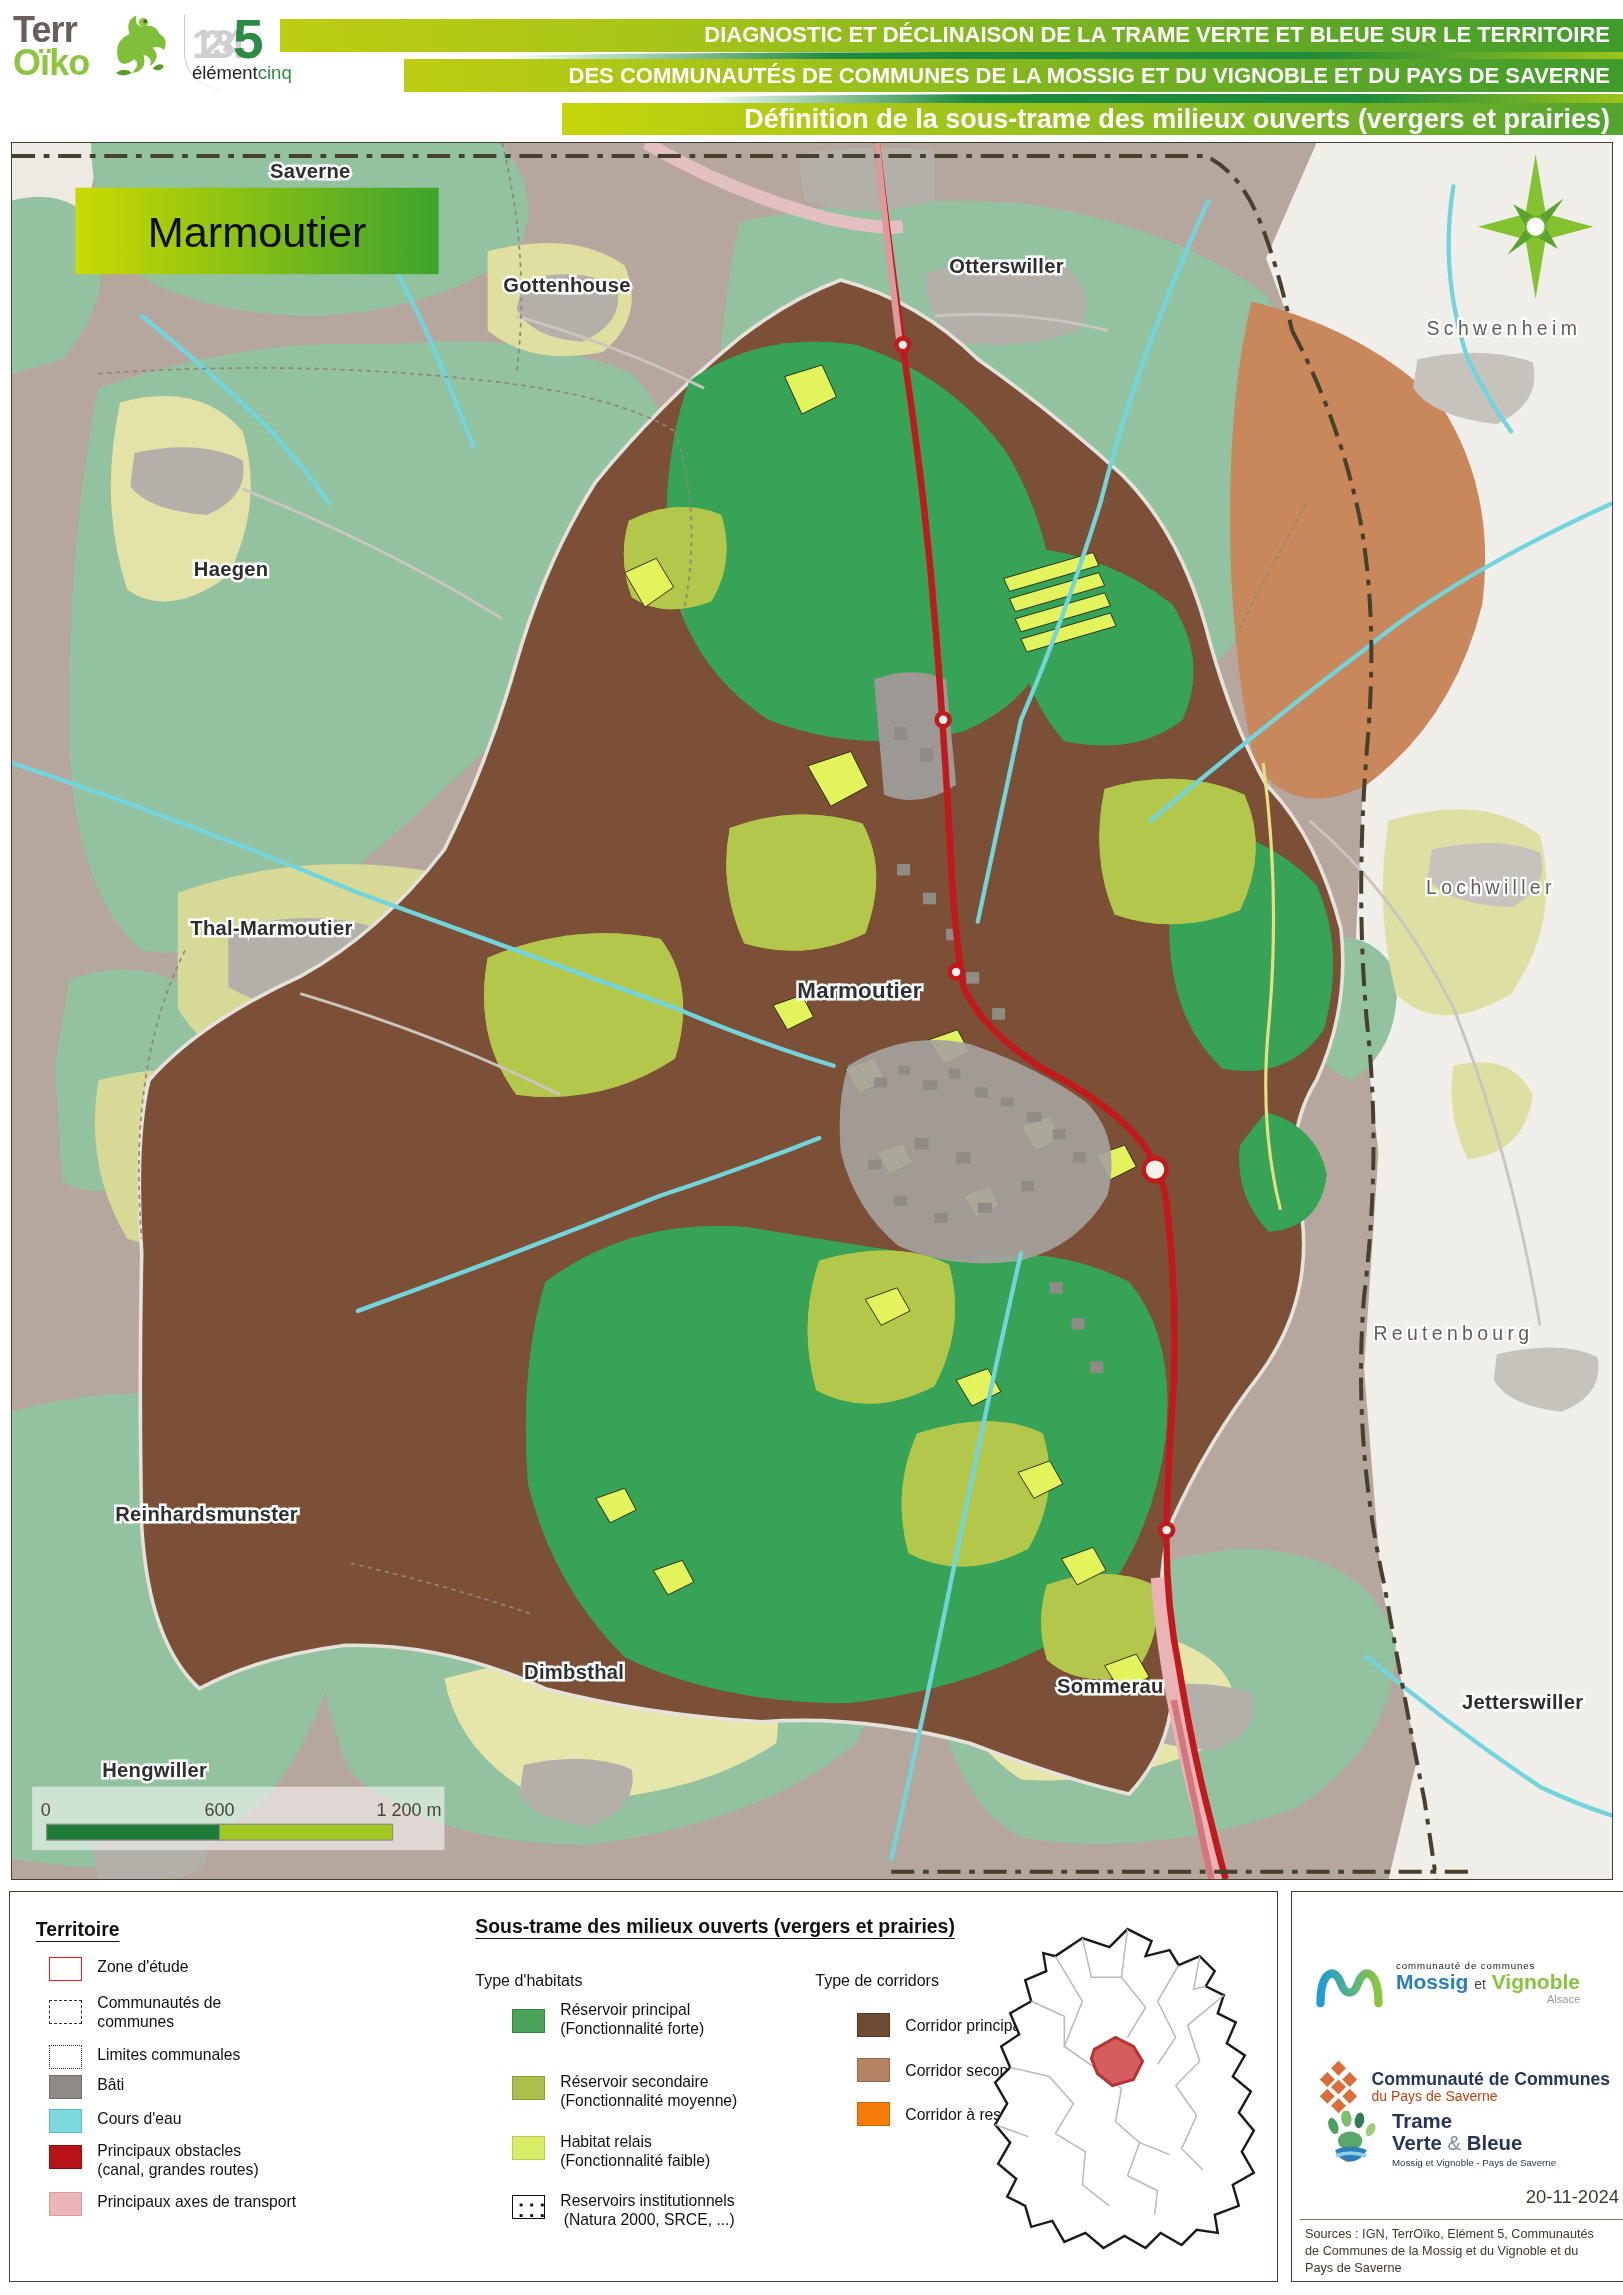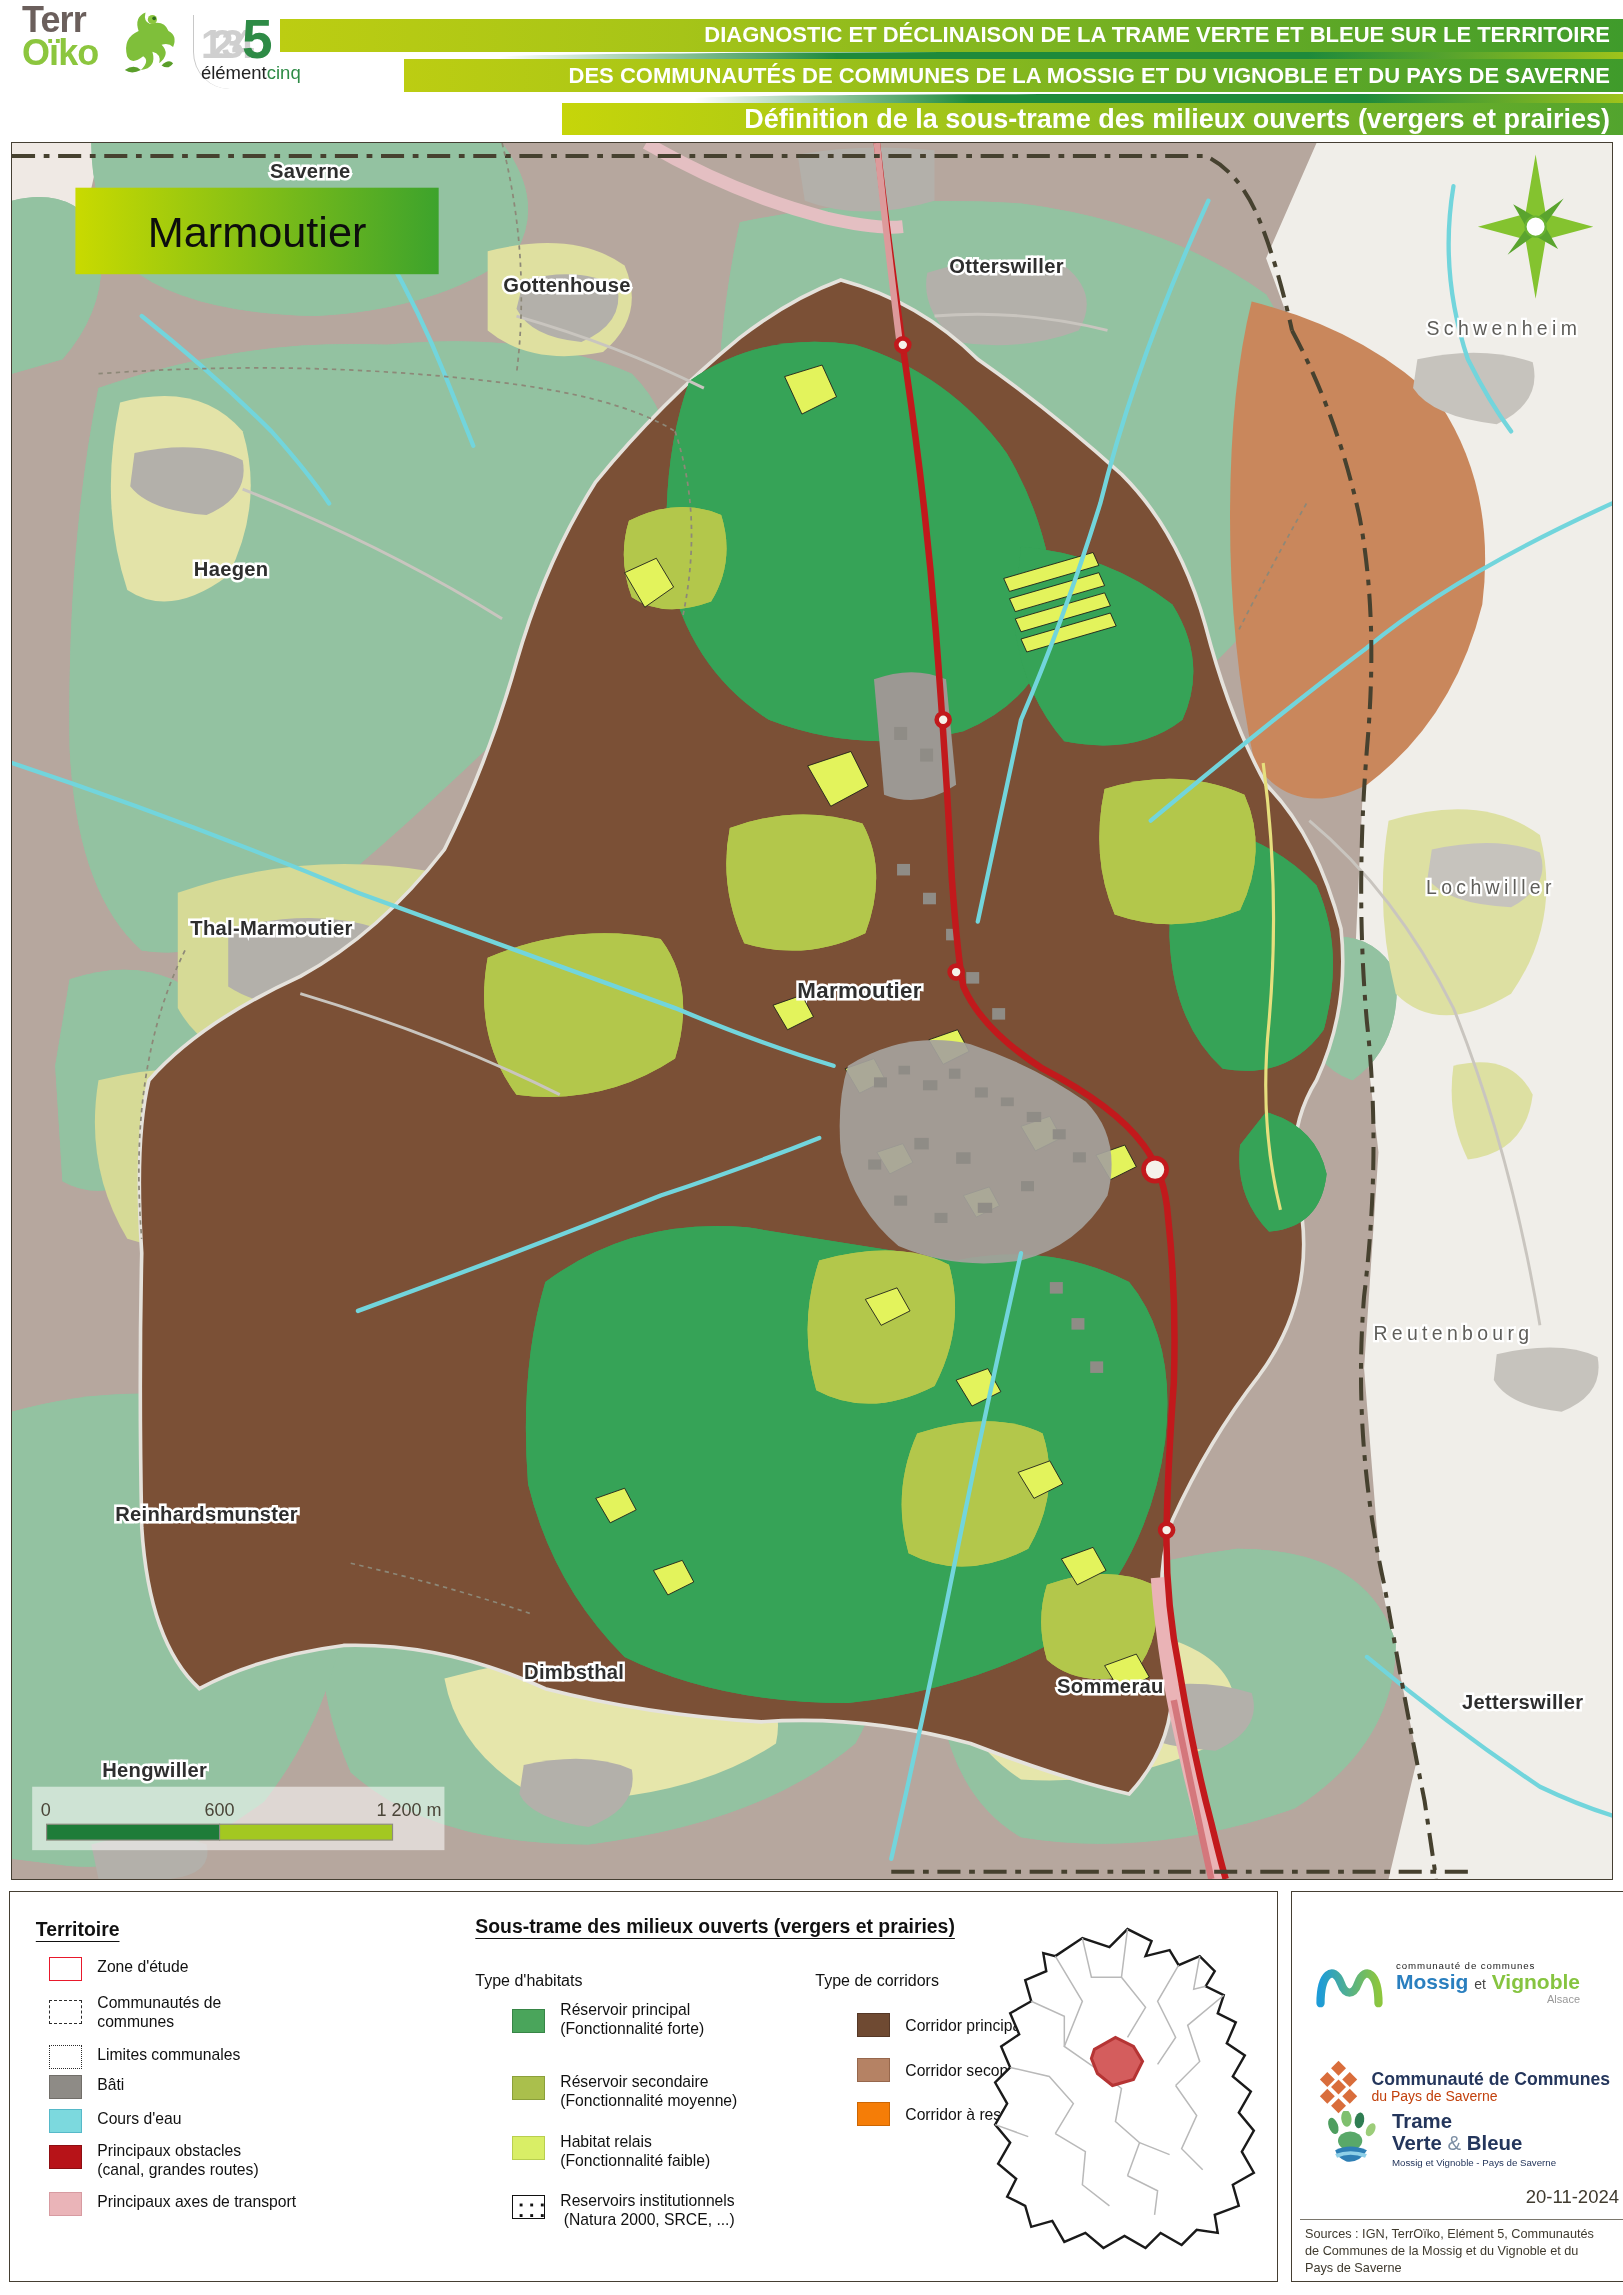--- a/index.html
+++ b/index.html
@@ -8,21 +8,21 @@
 
   
   .hdr{position:absolute;left:0;top:0;width:1623px;height:139px;background:#fff;}
   .band{position:absolute;right:0;color:#fff;font-weight:bold;text-align:right;display:flex;align-items:center;justify-content:flex-end;}
   .band1{top:18.5px;left:280px;height:33px;font-size:22px;background:linear-gradient(90deg,#bccd12 0%,#a6c418 30%,#6bad24 68%,#3f9b2b 100%);padding-right:13px;}
   .band2{top:59px;left:404px;height:33px;font-size:22px;background:linear-gradient(90deg,#bccd12 0%,#a2c318 32%,#64aa26 70%,#3f9b2b 100%);padding-right:13px;}
   .band3{top:103px;left:562px;height:32px;font-size:27px;font-weight:bold;background:linear-gradient(90deg,#c6d50a 0%,#9ec31b 40%,#52a42e 100%);padding-right:13px;}
   .wedge{position:absolute;height:10.2px;background:linear-gradient(90deg,rgba(30,138,59,0) 0%,#1e8a3b 30%,#1e8a3b 72%,#9ec31b 100%);border-radius:100% 0 0 10.2px/100% 0 0 10.2px;}
   .wedge1{top:52px;left:500px;right:0;}
   .wedge2{top:94px;left:694px;right:0;height:9.3px;}
-  .brand{position:absolute;left:22px;top:2.8px;display:flex;align-items:flex-start;gap:13px;}
+  .brand{position:absolute;left:13px;top:2.8px;display:flex;align-items:center;gap:13px;}
   .terr{font-weight:bold;line-height:.92;font-size:36px;color:#6b5f5c;letter-spacing:-0.9px;}
   .terr .oi{color:#8cc63e;}
   .elem5{position:relative;margin-top:12px;width:139px;height:74px;border-left:1.4px solid #c8c8c8;border-radius:0 0 0 37px;padding-left:6.5px;}
   .elem5 .nums{font-size:40px;font-weight:bold;color:#cfcfcf;letter-spacing:-12px;line-height:.9;}
   .elem5 .five{color:#2e8b46;font-size:55px;letter-spacing:0;}
   .elem5 .sub{font-size:18.5px;color:#222;margin-top:-2.8px;}
   .elem5 .sub b{color:#2e8b46;font-weight:normal;}
 
   
   .mapbox{position:absolute;left:10.6px;top:142px;width:1602px;height:1738px;border:1.9px solid #453f33;box-sizing:border-box;background:#14b8a6;}

